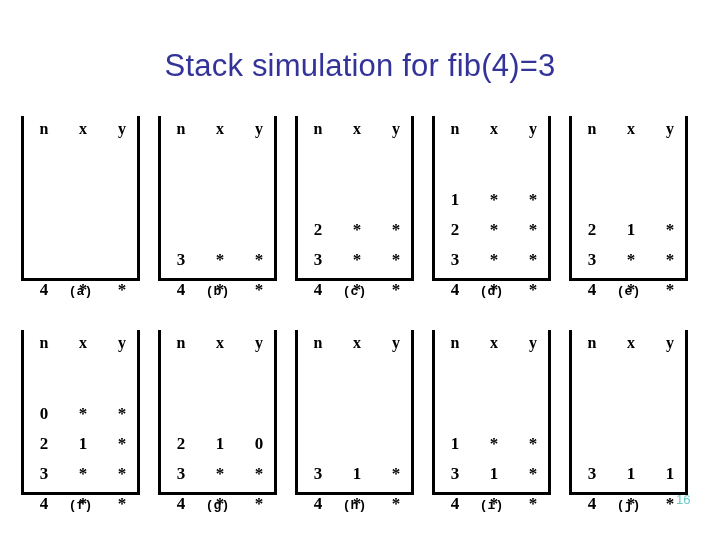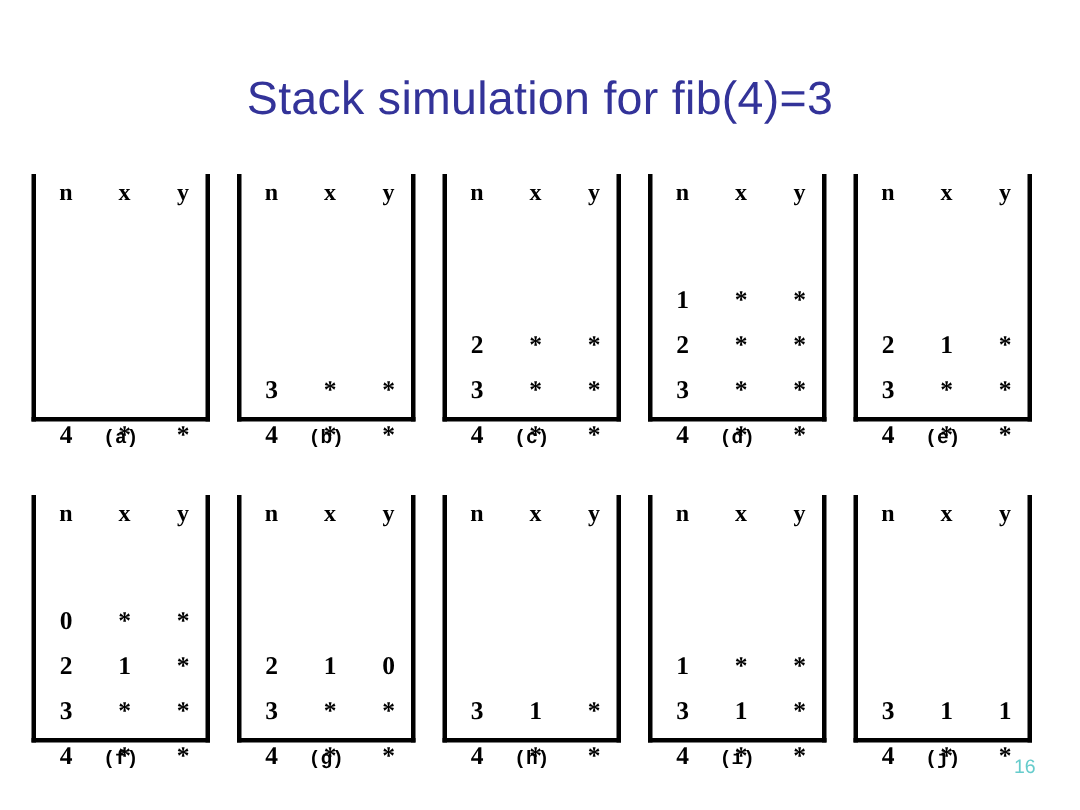--- a/index.html
+++ b/index.html
@@ -119,21 +119,21 @@
     text-align: center;
     font-family: "Liberation Mono", monospace;
     font-size: 13px;
     font-weight: bold;
     color: #000000;
   }
 
   #page-number {
     position: absolute;
     left: 676px;
-    top: 503px;
+    top: 492px;
     width: 30px;
     font-family: "Liberation Sans", sans-serif;
     font-size: 13px;
     color: #66cccc;
   }
 </style>
 </head>
 <body>
 
 <div id="slide">

